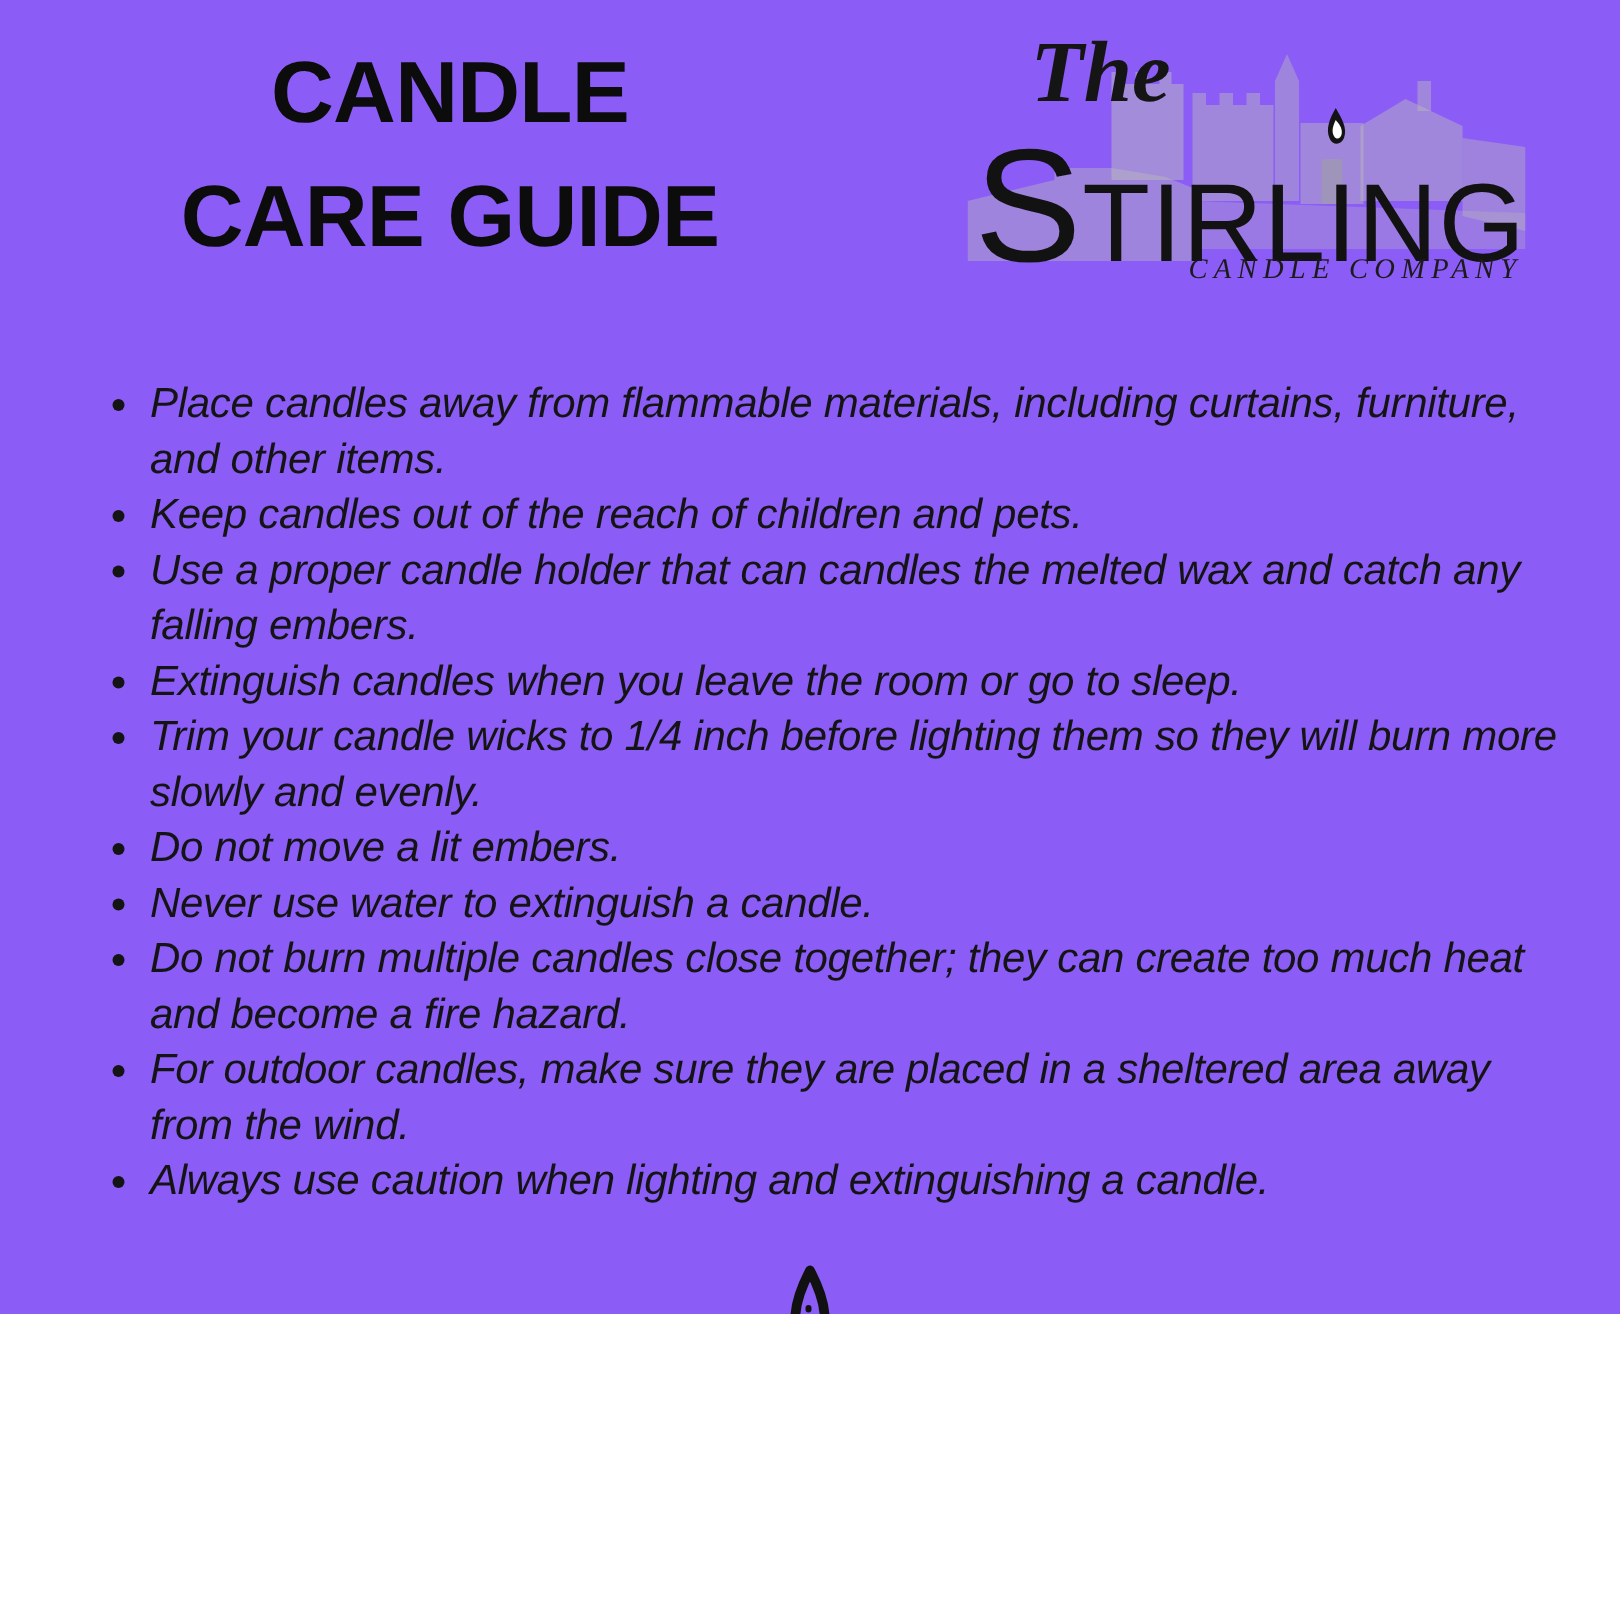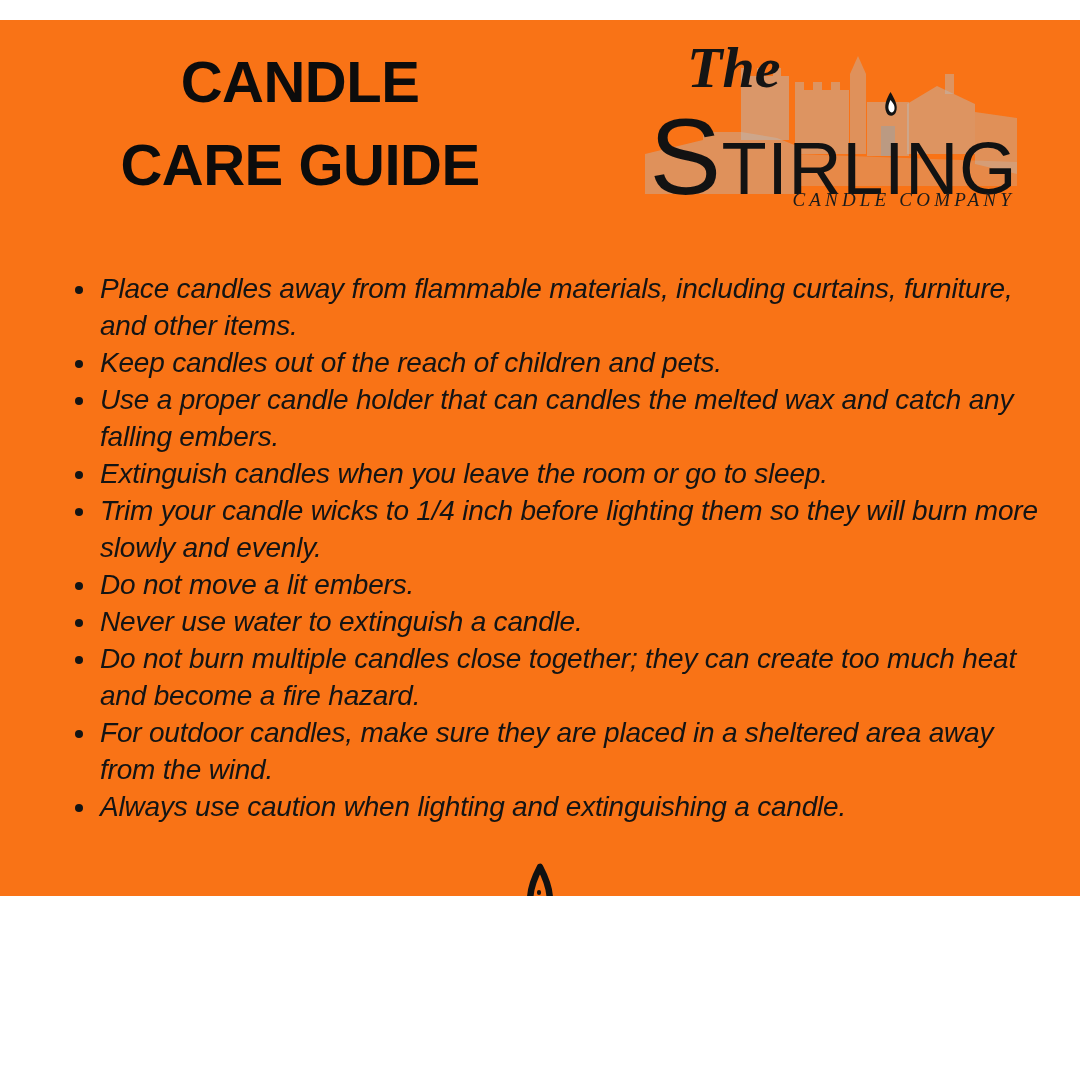--- a/index.html
+++ b/index.html
@@ -1,18 +1,18 @@
 <!DOCTYPE html>
 <html><head>
 <meta charset="utf-8">
 <style>
   html,body{margin:0;padding:0;background:#fff;}
   .page{
-    position:relative;width:1080px;height:876px;background:#f97316;
-    font-family:"Liberation Sans","DejaVu Sans",sans-serif;color:#131313;overflow:hidden;margin-top:20px;
+    position:relative;width:1080px;height:876px;background:#8b5cf6;
+    font-family:"Liberation Sans","DejaVu Sans",sans-serif;color:#131313;overflow:hidden;
   }
   
   .title{
     position:absolute;left:59px;top:20px;width:482px;text-align:center;
     font-weight:bold;font-size:58px;line-height:83px;letter-spacing:-0.5px;color:#0c0c0c;
   }
   
   .logo{position:absolute;left:645px;top:22px;width:372px;height:178px;}
   .castle{position:absolute;left:0;top:0;width:100%;height:100%;}
   .logo-the{

